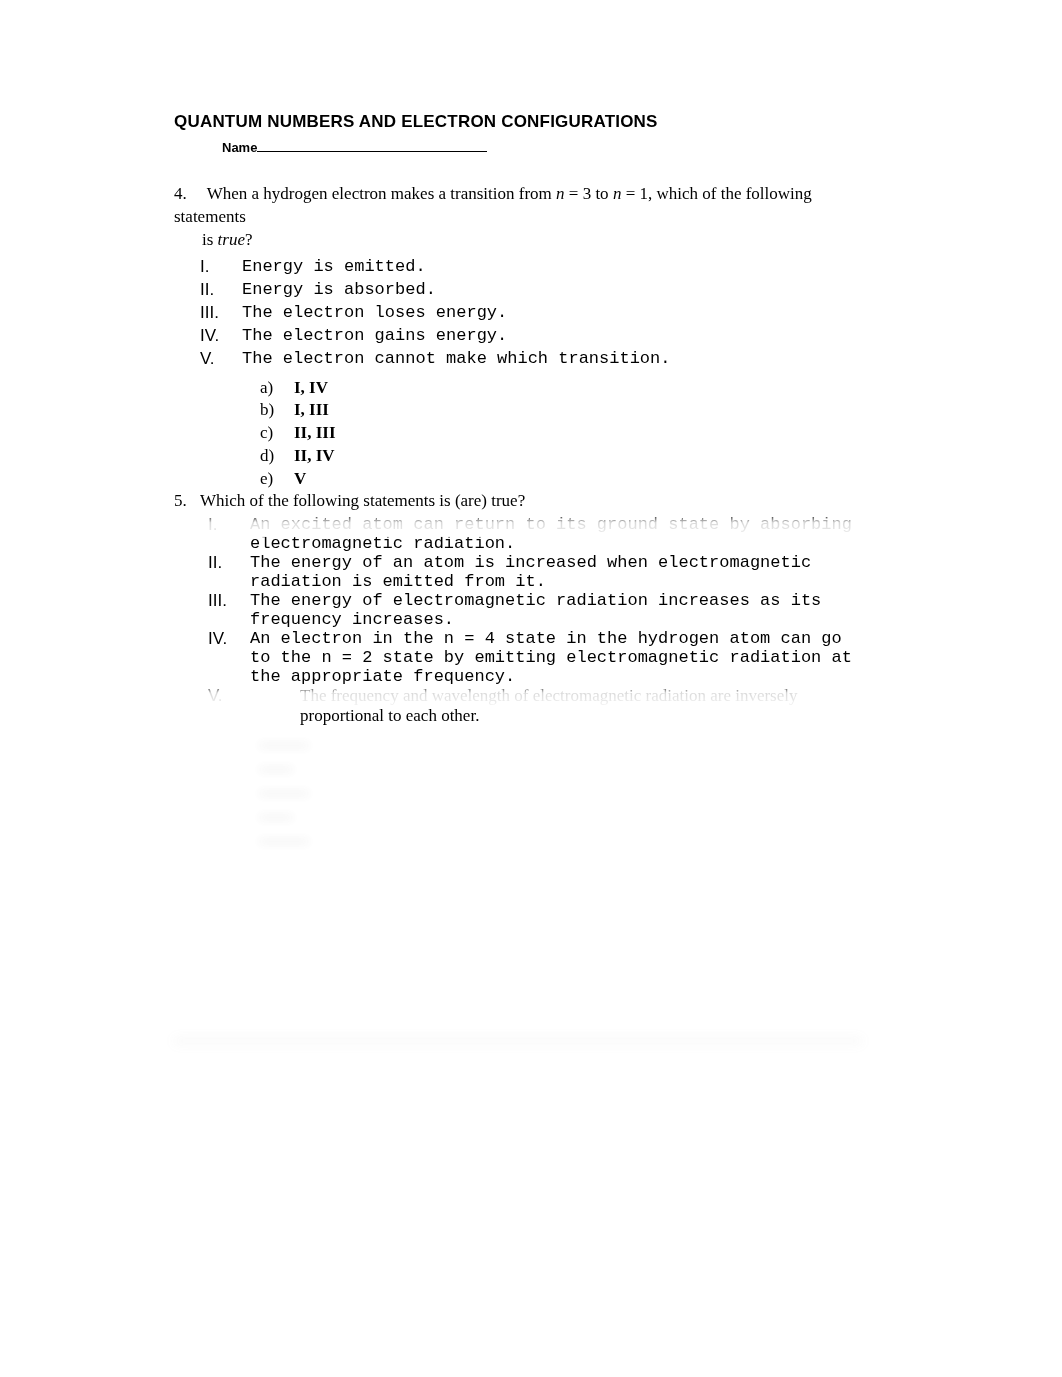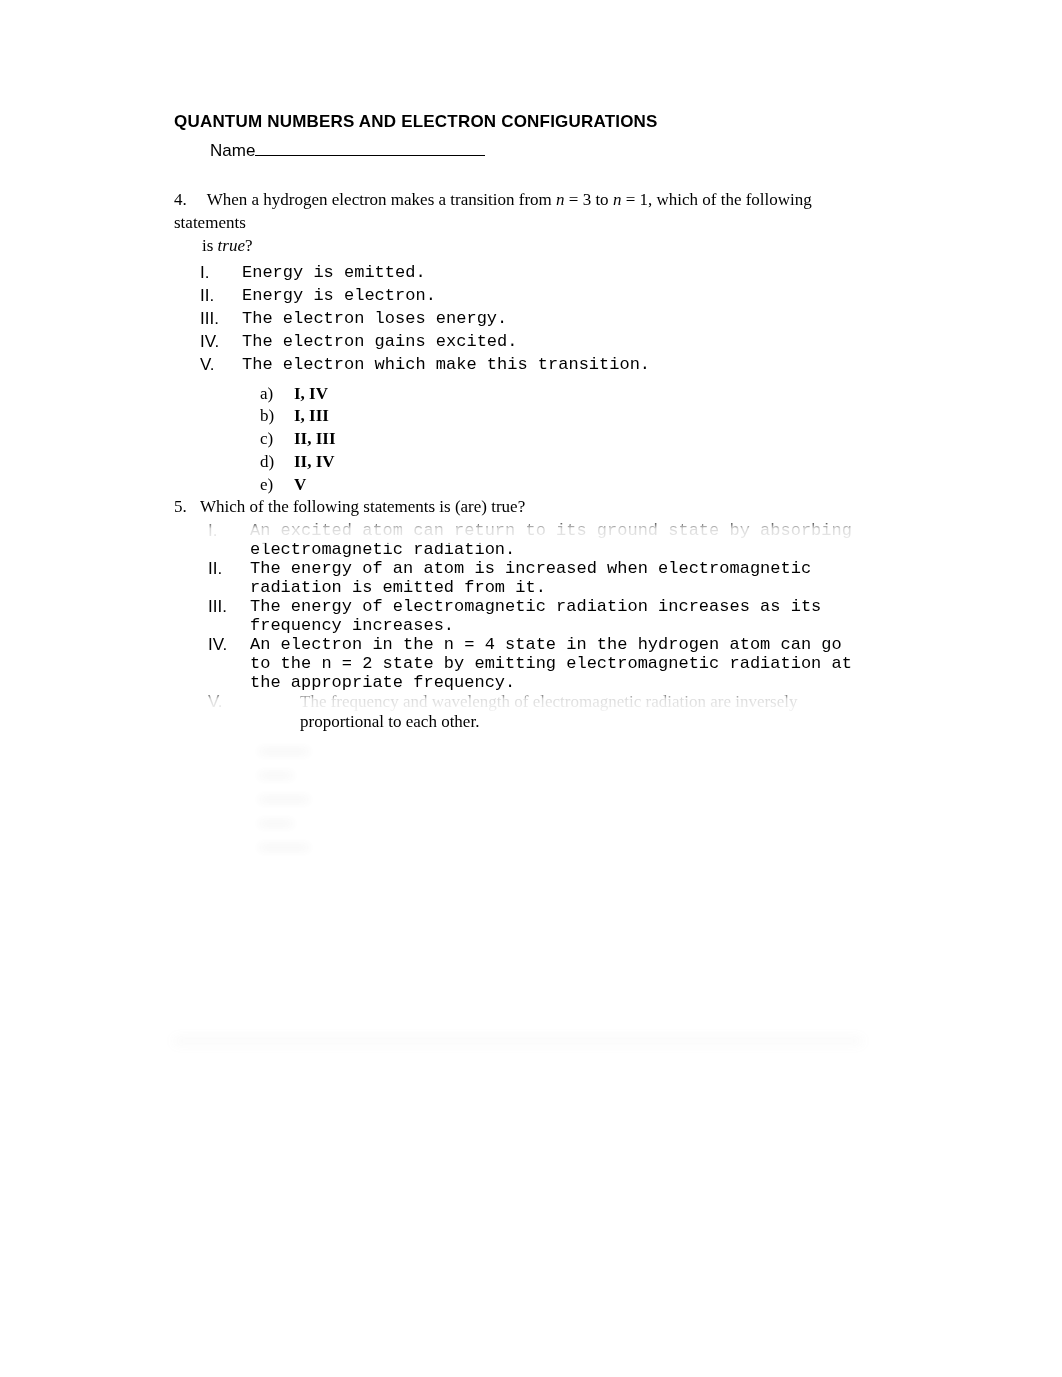--- a/index.html
+++ b/index.html
@@ -18,23 +18,24 @@
     color: #000;
     position: relative;
   }
   .title {
     font-weight: 700;
     font-size: 17px;
     margin: 0 0 6px 0;
     letter-spacing: 0.2px;
   }
   .field-row {
-    margin-left: 36px;
-    font-size: 17px;
+    margin-left: 48px;
+    font-size: 13px;
     margin-bottom: 22px;
+    font-weight: bold;
   }
   .field-row .blank {
     display: inline-block;
     border-bottom: 1px solid #000;
     width: 230px;
     height: 1em;
     vertical-align: baseline;
     margin-left: 0;
   }
   .q-block {
@@ -133,33 +134,33 @@
       <span>is </span><span class="ital">true</span><span>?</span>
     </div>
 
     <div class="roman-list">
       <div class="row">
           <div class="rn">I.</div>
           <div class="rt">Energy is emitted.</div>
         </div>
       <div class="row">
           <div class="rn">II.</div>
-          <div class="rt">Energy is electron.</div>
+          <div class="rt">Energy is absorbed.</div>
         </div>
       <div class="row">
           <div class="rn">III.</div>
           <div class="rt">The electron loses energy.</div>
         </div>
       <div class="row">
           <div class="rn">IV.</div>
-          <div class="rt">The electron gains excited.</div>
+          <div class="rt">The electron gains energy.</div>
         </div>
       <div class="row">
           <div class="rn">V.</div>
-          <div class="rt">The electron which make this transition.</div>
+          <div class="rt">The electron cannot make which transition.</div>
         </div>
     </div>
 
     <div class="choices">
       <div class="crow">
           <div class="cl">a)</div>
           <div class="ct">I, IV</div>
         </div>
       <div class="crow">
           <div class="cl">b)</div>

